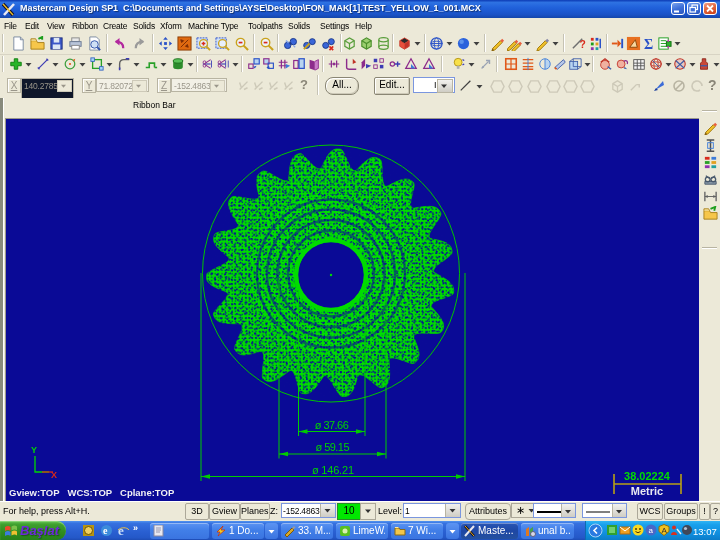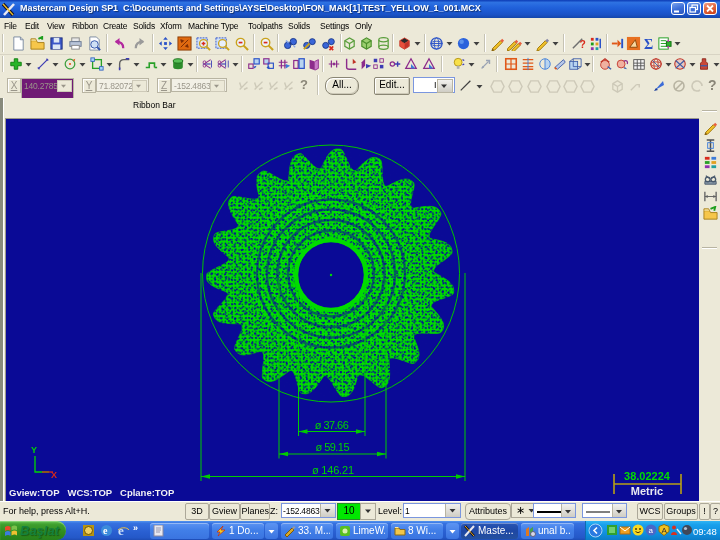--- a/index.html
+++ b/index.html
@@ -29,21 +29,21 @@
 <div class="abs" style="left:25px;top:21px;font-size:8.5px;letter-spacing:-0.2px;color:#000">Edit</div>
 <div class="abs" style="left:47px;top:21px;font-size:8.5px;letter-spacing:-0.2px;color:#000">View</div>
 <div class="abs" style="left:72px;top:21px;font-size:8.5px;letter-spacing:-0.2px;color:#000">Ribbon</div>
 <div class="abs" style="left:103px;top:21px;font-size:8.5px;letter-spacing:-0.2px;color:#000">Create</div>
 <div class="abs" style="left:133px;top:21px;font-size:8.5px;letter-spacing:-0.2px;color:#000">Solids</div>
 <div class="abs" style="left:160px;top:21px;font-size:8.5px;letter-spacing:-0.2px;color:#000">Xform</div>
 <div class="abs" style="left:188px;top:21px;font-size:8.5px;letter-spacing:-0.2px;color:#000">Machine Type</div>
 <div class="abs" style="left:248px;top:21px;font-size:8.5px;letter-spacing:-0.2px;color:#000">Toolpaths</div>
 <div class="abs" style="left:288px;top:21px;font-size:8.5px;letter-spacing:-0.2px;color:#000">Solids</div>
 <div class="abs" style="left:320px;top:21px;font-size:8.5px;letter-spacing:-0.2px;color:#000">Settings</div>
-<div class="abs" style="left:355px;top:21px;font-size:8.5px;letter-spacing:-0.2px;color:#000">Only</div>
+<div class="abs" style="left:355px;top:21px;font-size:8.5px;letter-spacing:-0.2px;color:#000">Help</div>
 <div class="abs" style="left:0;top:32px;width:720px;height:22px;background:#ece9d8;border-bottom:1px solid #d8d4c4"></div>
 <div style="position:absolute;left:2px;top:34px;width:1px;height:18px;background:#c6c3b4"></div>
 <div style="position:absolute;left:3px;top:34px;width:1px;height:18px;background:#fff"></div>
 <svg style="position:absolute;left:11px;top:36px" width="15" height="15" viewBox="0 0 16 16">
     <path d="M3 1h7l3 3v11H3z" fill="#fff" stroke="#7b8aa0" stroke-width="1"></path>
     <path d="M10 1v3h3" fill="none" stroke="#7b8aa0"></path>
   </svg>
 <svg style="position:absolute;left:30px;top:36px" width="15" height="15" viewBox="0 0 16 16">
     <path d="M1 5h6l1 2h7v7H1z" fill="#f6c64a" stroke="#a8801c"></path>
     <path d="M1 5v-2h5l1 2" fill="#ffe9a0" stroke="#a8801c"></path>
@@ -436,21 +436,21 @@
   </svg>
 <svg style="position:absolute;left:697px;top:57px" width="14" height="14" viewBox="0 0 16 16">
     <path d="M6 2h4v3l2 2v7H4V7l2-2z" fill="#c84838" stroke="#8c2418"></path>
     <path d="M4 10h8" stroke="#3c5ca8" stroke-width="1.5"></path>
   </svg>
 <svg style="position:absolute;left:713px;top:57px" width="7" height="14" viewBox="0 0 7 14">
     <path d="M0.5 6l3 3.5L6.5 6z" fill="#404040"></path>
   </svg>
 <div class="abs" style="left:0;top:73px;width:720px;height:25px;background:#ece9d8;border-bottom:1px solid #c6c3b4"></div>
 <div class="abs" style="left:7px;top:78px;width:12px;height:13px;background:#ece9d8;border:1px solid #b8b4a2;box-shadow:inset 1px 1px 0 #fff;font-size:10px;color:#9a968a;text-align:center;line-height:13px;text-decoration:underline">X</div>
-<div class="abs" style="left:21px;top:78px;width:53px;height:30px;background:#701a75;border:1px solid #b8b4a2;font-size:8.5px;letter-spacing:-0.2px;color:#9a968a;line-height:14px;padding-left:2px;box-sizing:border-box">140.2785<div style="position:absolute;right:1px;top:1px;width:13px;height:10px;background:#ece9d8;border:1px solid #cdc9b8"><svg width="11" height="10" viewBox="0 0 11 12">
+<div class="abs" style="left:21px;top:78px;width:53px;height:30px;background:#0f172a;border:1px solid #b8b4a2;font-size:8.5px;letter-spacing:-0.2px;color:#9a968a;line-height:14px;padding-left:2px;box-sizing:border-box">140.2785<div style="position:absolute;right:1px;top:1px;width:13px;height:10px;background:#ece9d8;border:1px solid #cdc9b8"><svg width="11" height="10" viewBox="0 0 11 12">
         <path d="M2.5 4.5l3 3.5 3-3.5z" fill="#9a968a"></path>
       </svg></div></div>
 <div class="abs" style="left:82px;top:78px;width:12px;height:13px;background:#ece9d8;border:1px solid #b8b4a2;box-shadow:inset 1px 1px 0 #fff;font-size:10px;color:#9a968a;text-align:center;line-height:13px;text-decoration:underline">Y</div>
 <div class="abs" style="left:96px;top:78px;width:53px;height:14px;background:#f2f0e6;border:1px solid #b8b4a2;font-size:8.5px;letter-spacing:-0.2px;color:#9a968a;line-height:14px;padding-left:2px;box-sizing:border-box">71.82072<div style="position:absolute;right:1px;top:1px;width:13px;height:10px;background:#ece9d8;border:1px solid #cdc9b8"><svg width="11" height="10" viewBox="0 0 11 12">
         <path d="M2.5 4.5l3 3.5 3-3.5z" fill="#9a968a"></path>
       </svg></div></div>
 <div class="abs" style="left:157px;top:78px;width:12px;height:13px;background:#ece9d8;border:1px solid #b8b4a2;box-shadow:inset 1px 1px 0 #fff;font-size:10px;color:#9a968a;text-align:center;line-height:13px;text-decoration:underline">Z</div>
 <div class="abs" style="left:171px;top:78px;width:56px;height:14px;background:#f2f0e6;border:1px solid #b8b4a2;font-size:8.5px;letter-spacing:-0.2px;color:#9a968a;line-height:14px;padding-left:2px;box-sizing:border-box">-152.4863<div style="position:absolute;right:1px;top:1px;width:13px;height:10px;background:#ece9d8;border:1px solid #cdc9b8"><svg width="11" height="10" viewBox="0 0 11 12">
         <path d="M2.5 4.5l3 3.5 3-3.5z" fill="#9a968a"></path>
       </svg></div></div>
@@ -617,21 +617,21 @@
     <path d="M1 5h6l1 2h7v7H1z" fill="#f6c64a" stroke="#a8801c"></path>
     <path d="M1 5v-2h5l1 2" fill="#ffe9a0" stroke="#a8801c"></path>
     <path d="M8 3l5-2-1 4" fill="none" stroke="#1d9e1d" stroke-width="2"></path>
   </svg>
 <div class="abs" style="left:702px;top:247px;width:15px;height:1px;background:#b8b4a2"></div>
 <div class="abs" style="left:702px;top:248px;width:15px;height:1px;background:#fff"></div>
 <div class="abs" style="left:0;top:501px;width:720px;height:20px;background:#ece9d8;border-top:1px solid #fff"></div>
 <div class="abs" style="left:3px;top:506px;font-size:9px;color:#000">For help, press Alt+H.</div>
 <div class="abs" style="left:185px;top:503px;width:22px;height:15px;background:#ece9d8;border:1px solid #aca899;border-radius:2px;font-size:9px;color:#000;text-align:center;line-height:14px">3D</div>
 <div class="abs" style="left:209px;top:503px;width:29px;height:15px;background:#ece9d8;border:1px solid #aca899;border-radius:2px;font-size:9px;color:#000;text-align:center;line-height:14px">Gview</div>
-<div class="abs" style="left:240px;top:503px;width:28px;height:15px;background:#ece9d8;border:1px solid #aca899;border-radius:2px;font-size:9px;color:#000;text-align:right;line-height:14px">Planes</div>
+<div class="abs" style="left:240px;top:503px;width:28px;height:15px;background:#ece9d8;border:1px solid #aca899;border-radius:2px;font-size:9px;color:#000;text-align:left;line-height:14px">Planes</div>
 <div class="abs" style="left:270px;top:506px;font-size:9px;color:#000">Z:</div>
 <div class="abs" style="left:281px;top:503px;width:55px;height:15px;background:#fff;border:1px solid #7a96df;font-size:8.5px;color:#000;line-height:14px;padding-left:1px;box-sizing:border-box;letter-spacing:-0.2px">-152.4863<div style="position:absolute;right:0px;top:0px;width:14px;height:13px;background:linear-gradient(180deg,#f2f1ee,#cfcdc4);border-left:1px solid #b8b4a2"><svg width="13" height="13" viewBox="0 0 13 13">
         <path d="M3.5 5l3 3.5L9.5 5z" fill="#333"></path>
       </svg></div></div>
 <div class="abs" style="left:337px;top:503px;width:22px;height:15px;background:#00e800;border:1px solid #2a8a2a;font-size:10px;color:#000;text-align:center;line-height:14px">10</div>
 <div class="abs" style="left:360px;top:503px;width:14px;height:15px;background:#ece9d8;border:1px solid #aca899"><svg width="14" height="14" viewBox="0 0 14 14">
       <path d="M4 5.5l3 3.5 3-3.5z" fill="#333"></path>
     </svg></div>
 <div class="abs" style="left:378px;top:506px;font-size:9px;color:#000">Level:</div>
 <div class="abs" style="left:403px;top:503px;width:58px;height:15px;background:#fff;border:1px solid #7a96df;font-size:8.5px;color:#000;line-height:14px;padding-left:1px;box-sizing:border-box;letter-spacing:-0.2px">1<div style="position:absolute;right:0px;top:0px;width:14px;height:13px;background:linear-gradient(180deg,#f2f1ee,#cfcdc4);border-left:1px solid #b8b4a2"><svg width="13" height="13" viewBox="0 0 13 13">
@@ -656,21 +656,21 @@
 <div class="abs" style="left:699px;top:503px;width:9px;height:15px;background:#ece9d8;border:1px solid #aca899;border-radius:2px;font-size:9px;color:#000;text-align:center;line-height:14px">!</div>
 <div class="abs" style="left:710px;top:503px;width:9px;height:15px;background:#ece9d8;border:1px solid #aca899;border-radius:2px;font-size:9px;color:#000;text-align:center;line-height:14px">?</div>
 <div class="abs" style="left:0;top:521px;width:720px;height:19px;background:linear-gradient(180deg,#5395f0 0%,#3671e0 12%,#2a60d2 55%,#2458c8 88%,#1e4cb4 100%)"></div>
 <div class="abs" style="left:0;top:521px;width:66px;height:19px;border-radius:0 9px 9px 0;background:linear-gradient(180deg,#5fbf4f 0%,#3d9e2d 20%,#2f8c20 60%,#27801a 100%);box-shadow:inset 0 1px 1px #8cd87c"></div>
 <svg class="abs" style="left:4px;top:524px" width="14" height="14" viewBox="0 0 14 14">
 <path d="M1 3c2-1.4 4-1.4 5.5 0V7C5 5.6 3 5.6 1 7z" fill="#e84a2c"></path>
 <path d="M7.5 2.6c2-1.4 4-1.4 5.5 0v4c-1.5-1.4-3.5-1.4-5.5 0z" fill="#7cc24c"></path>
 <path d="M1 8c2-1.4 4-1.4 5.5 0v4C5 10.6 3 10.6 1 12z" fill="#3c7cdc"></path>
 <path d="M7.5 7.6c2-1.4 4-1.4 5.5 0v4c-1.5-1.4-3.5-1.4-5.5 0z" fill="#f0c030"></path>
 </svg>
-<div class="abs" style="left:20px;top:523px;font-size:13px;font-weight:bold;font-style:italic;color:#15803d;text-shadow:1px 1px 1px #1c5c14">Başlat</div>
+<div class="abs" style="left:20px;top:523px;font-size:13px;font-weight:bold;font-style:italic;color:#6d28d9;text-shadow:1px 1px 1px #1c5c14">Başlat</div>
 <svg class="abs" style="left:82px;top:524px" width="13" height="13" viewBox="0 0 13 13">
     <rect x="1" y="1" width="11" height="11" fill="#b89410"></rect>
     <circle cx="6.5" cy="6.5" r="4" fill="#f0d060" stroke="#6c5404"></circle>
   </svg>
 <svg class="abs" style="left:100px;top:524px" width="13" height="13" viewBox="0 0 13 13">
     <circle cx="6.5" cy="6.5" r="5.5" fill="#3c8cdc"></circle>
     <text x="3" y="10" font-size="10" font-weight="bold" fill="#fff" font-family="Liberation Serif">e</text>
   </svg>
 <svg class="abs" style="left:117px;top:524px" width="13" height="13" viewBox="0 0 13 13">
     <text x="1" y="11" font-size="13" font-weight="bold" fill="#cfe2f8" font-family="Liberation Serif">e</text>
@@ -702,21 +702,21 @@
 <svg class="abs" style="left:339px;top:525px" width="12" height="12" viewBox="0 0 12 12">
     <rect x="1" y="1" width="10" height="10" rx="2" fill="#58c020"></rect>
     <circle cx="6" cy="6" r="2.5" fill="#d8f0b0"></circle>
   </svg>
 <div class="abs" style="left:353px;top:525px;width:32px;font-size:10px;color:#fff;white-space:nowrap;overflow:hidden">LimeW...</div>
 <div class="abs" style="left:391px;top:522.5px;width:52px;height:16.5px;border-radius:3px;background:linear-gradient(180deg,#5b93f2 0%,#417fe8 45%,#3a74e0 100%);box-shadow:inset 0 1px 0 rgba(255,255,255,.35)"></div>
 <svg class="abs" style="left:394px;top:525px" width="12" height="12" viewBox="0 0 12 12">
     <path d="M1 3h4l1 1.5h5V10H1z" fill="#f2c64a" stroke="#8a6a14"></path>
     <path d="M1 3V2h3l1 1" fill="#ffe9a0"></path>
   </svg>
-<div class="abs" style="left:408px;top:525px;width:32px;font-size:10px;color:#fff;white-space:nowrap;overflow:hidden">8 Wi...</div>
+<div class="abs" style="left:408px;top:525px;width:32px;font-size:10px;color:#fff;white-space:nowrap;overflow:hidden">7 Wi...</div>
 <div class="abs" style="left:446px;top:522.5px;width:13px;height:16.5px;border-radius:3px;background:linear-gradient(180deg,#5b93f2,#3a74e0)"></div>
 <svg class="abs" style="left:447px;top:527px" width="11" height="10" viewBox="0 0 10 10">
     <path d="M2 3l3 3.5L8 3z" fill="#fff"></path>
   </svg>
 <div class="abs" style="left:461px;top:522.5px;width:57px;height:16.5px;border-radius:3px;background:linear-gradient(180deg,#2a55b4 0%,#1e47a4 50%,#24509f 100%);box-shadow:inset 0 1px 0 rgba(255,255,255,.35)"></div>
 <svg class="abs" style="left:464px;top:525px" width="12" height="12" viewBox="0 0 12 12">
     <path d="M1 1l9 10" stroke="#101020" stroke-width="2.6"></path>
     <path d="M10 1L1 11" stroke="#e8e8f0" stroke-width="2"></path>
     <path d="M1 1l9 10" stroke="#e8a820" stroke-width="1"></path>
   </svg>
@@ -757,12 +757,12 @@
   </svg>
 <svg class="abs" style="left:670px;top:524px" width="12" height="12" viewBox="0 0 12 12">
     <circle cx="4" cy="3.5" r="2" fill="#d83020"></circle>
     <path d="M1 11c0-4 6-4 6 0z" fill="#d83020"></path>
     <path d="M7 5l4 5" stroke="#f0f0f0" stroke-width="1.4"></path>
   </svg>
 <svg class="abs" style="left:681px;top:524px" width="12" height="12" viewBox="0 0 12 12">
     <circle cx="6" cy="6" r="5" fill="#404858"></circle>
     <circle cx="4.5" cy="4.5" r="1.6" fill="#b8c0d0"></circle>
   </svg>
-<div class="abs" style="left:693px;top:526px;font-size:9.5px;color:#fff">09:48</div>
+<div class="abs" style="left:693px;top:526px;font-size:9.5px;color:#fff">13:07</div>
 </body></html>

